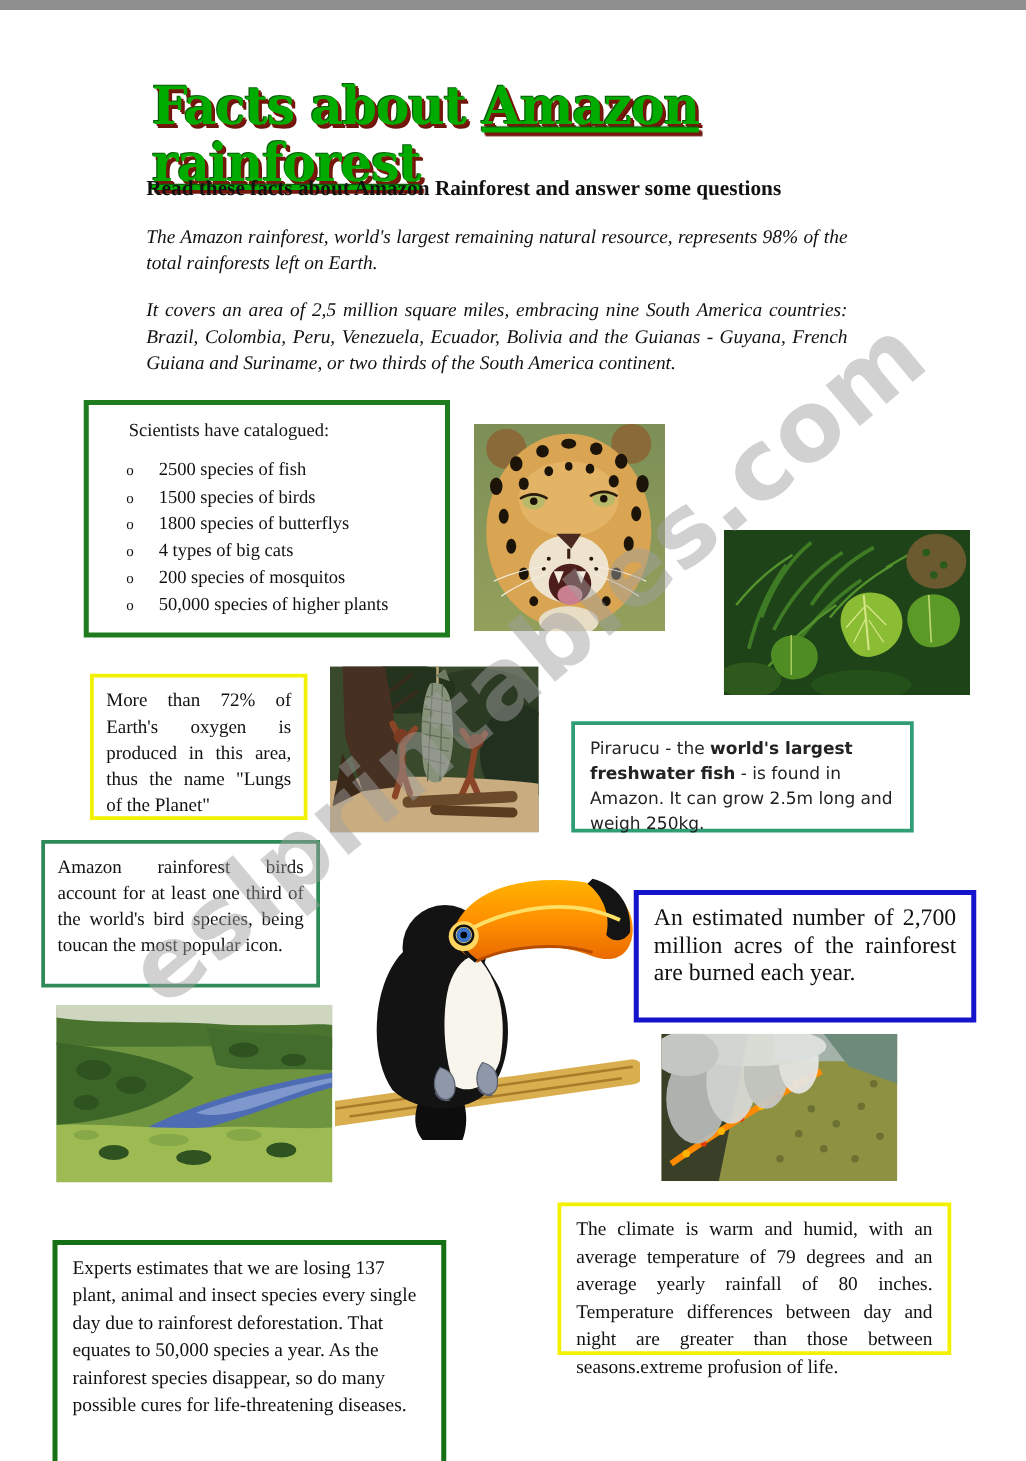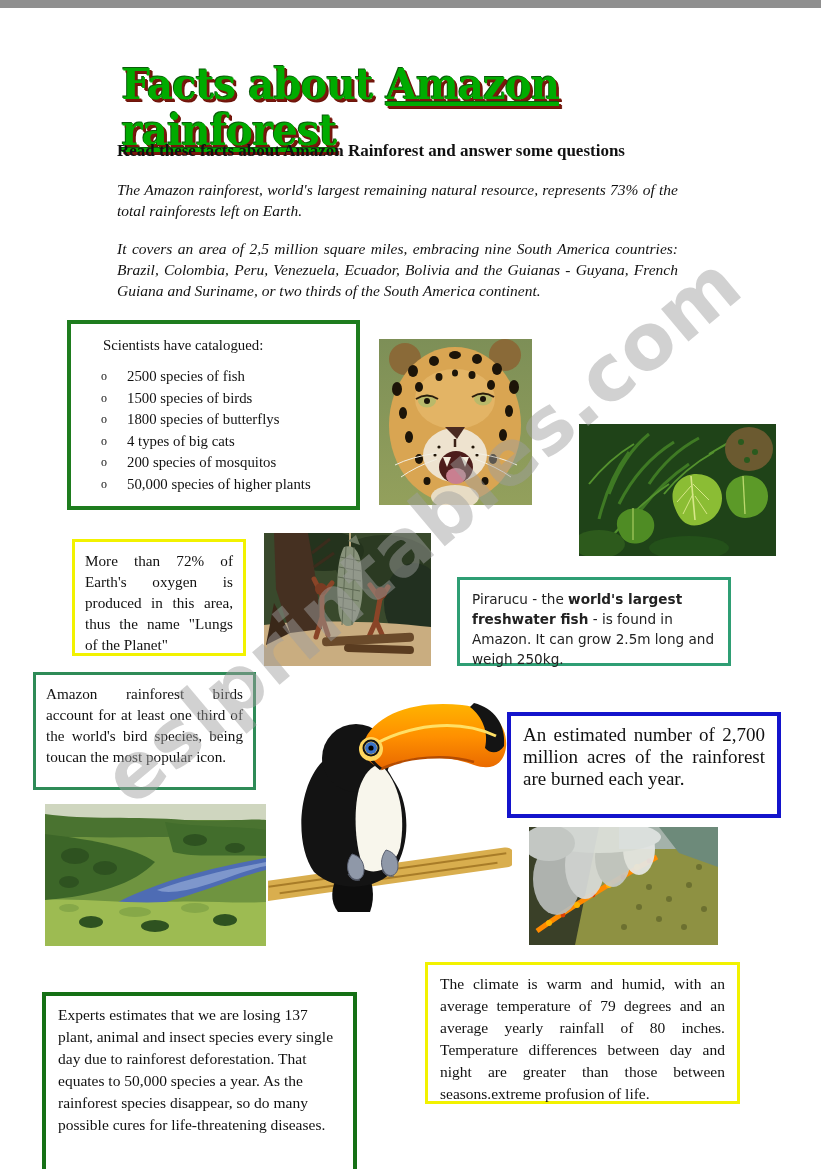--- a/index.html
+++ b/index.html
@@ -36,21 +36,21 @@
         padding:8px 10px;box-sizing:border-box;}
   .pirarucu-box{left:457px;top:577px;width:274px;height:89px;border:3px solid #2f9e74;
         padding:9px 12px;box-sizing:border-box;font-family:"DejaVu Sans",sans-serif;
         font-size:13.6px;line-height:20px;color:#222;}
   .birds-box{left:33px;top:672px;width:223px;height:118px;border:3px solid #2e8b57;
         padding:8px 10px;box-sizing:border-box;}
   .burned-box{left:507px;top:712px;width:274px;height:106px;border:4px solid #1414cc;
         padding:8px 12px;box-sizing:border-box;font-size:19px;line-height:22px;}
   .experts-box{left:42px;top:956px;width:315px;height:181px;border:4px solid #157015;
         padding:8px 12px;box-sizing:border-box;font-size:15.5px;line-height:22px;margin-top:36px;}
-  .climate-box{left:425px;top:962px;width:315px;height:142px;border:3px solid #f2f200;
+  .climate-box{left:446px;top:962px;width:315px;height:122px;border:3px solid #f2f200;
         padding:8px 12px;box-sizing:border-box;font-size:15.5px;line-height:22px;}
 
   .photo{position:absolute;overflow:hidden;}
   .photo svg{display:block;width:100%;height:100%;}
   .jaguar{left:379px;top:339px;width:153px;height:166px;}
   .plants{left:579px;top:424px;width:197px;height:132px;}
   .fish{left:264px;top:533px;width:167px;height:133px;}
   .toucan{left:268px;top:698px;width:244px;height:214px;}
   .aerial{left:45px;top:804px;width:221px;height:142px;}
   .fire{left:529px;top:827px;width:189px;height:118px;}
@@ -66,21 +66,21 @@
 <body>
 
 <div class="page">
   <div class="topbar"></div>
 
   <div class="title-wrap">
     <span class="page-title"><span>Facts about </span><span class="u">Amazon rainforest</span></span>
   </div>
   <div class="subtitle">Read these facts about Amazon Rainforest and answer some questions</div>
 
-  <div class="intro p1">The Amazon rainforest, world's largest remaining natural resource, represents 73% of the total rainforests left on Earth.</div>
+  <div class="intro p1">The Amazon rainforest, world's largest remaining natural resource, represents 98% of the total rainforests left on Earth.</div>
   <div class="intro p2">It covers an area of 2,5 million square miles, embracing nine South America countries: Brazil, Colombia, Peru, Venezuela, Ecuador, Bolivia and the Guianas - Guyana, French Guiana and Suriname, or two thirds of the South America continent.</div>
 
   <div class="fact-box species-box">
     <p class="species-heading">Scientists have catalogued:</p>
     <ul class="species-list">
       <li>
           <span class="blt">o</span>
           <span>2500 species of fish</span>
         </li>
       <li>

